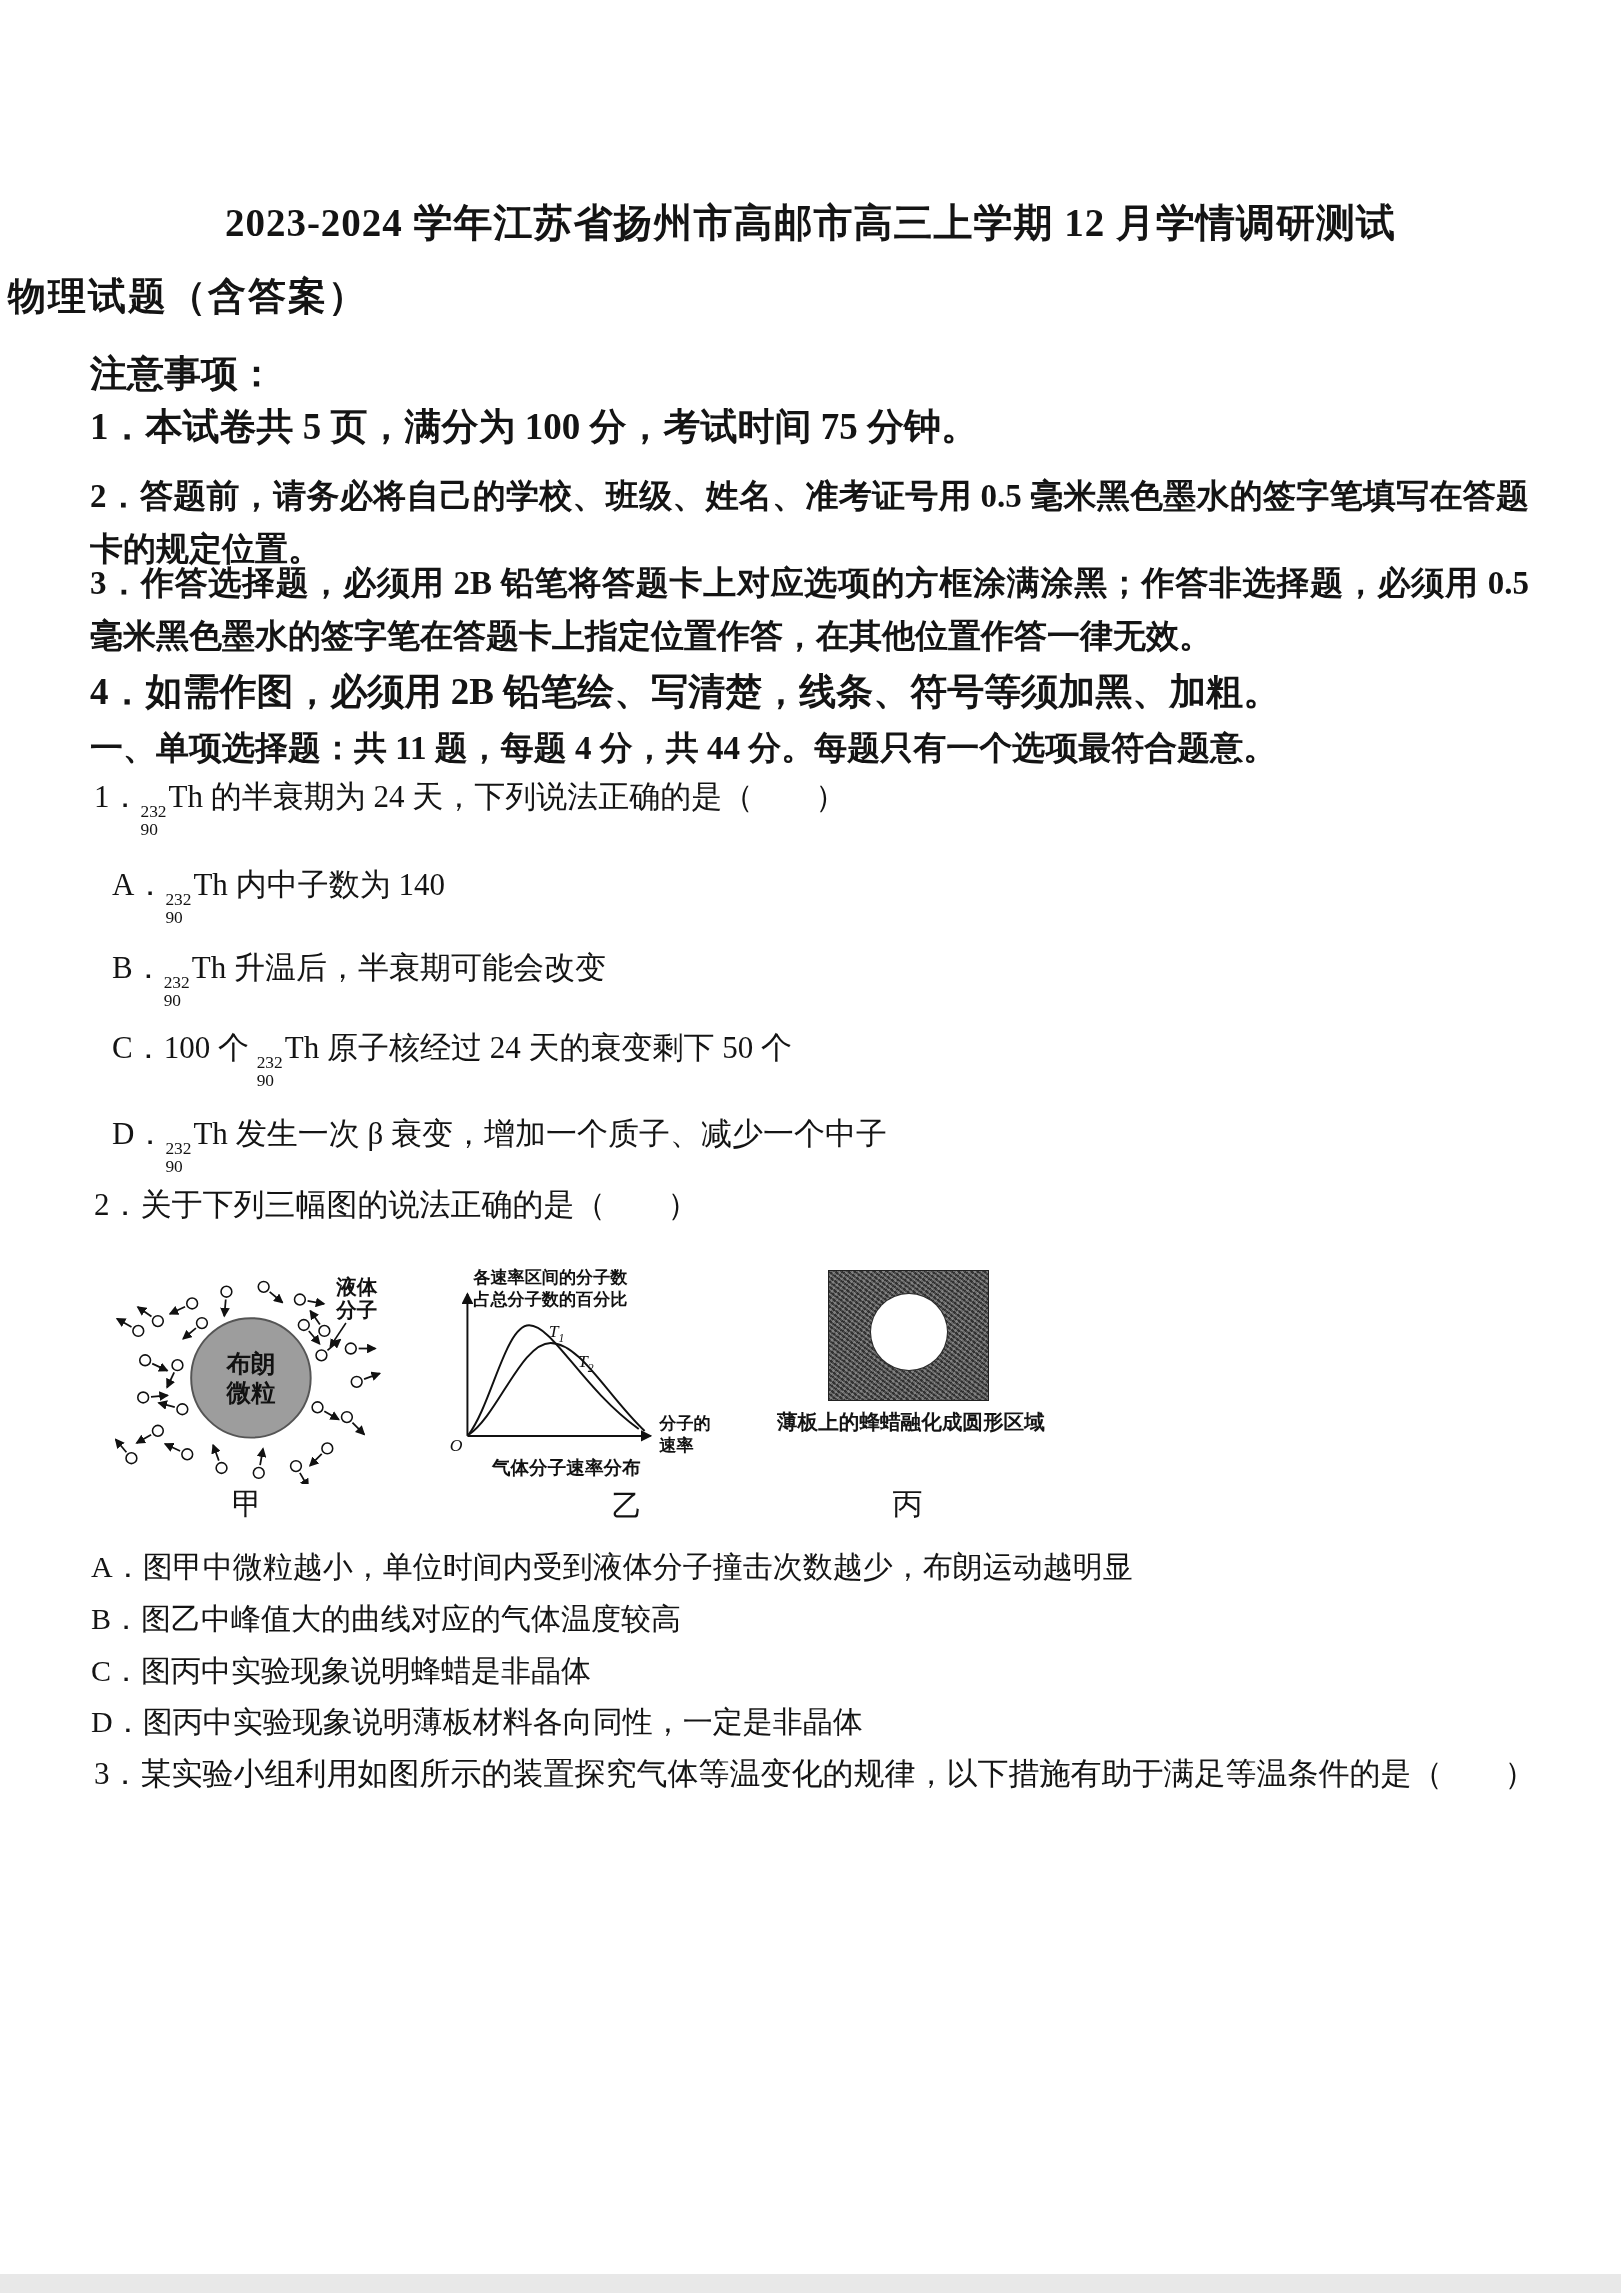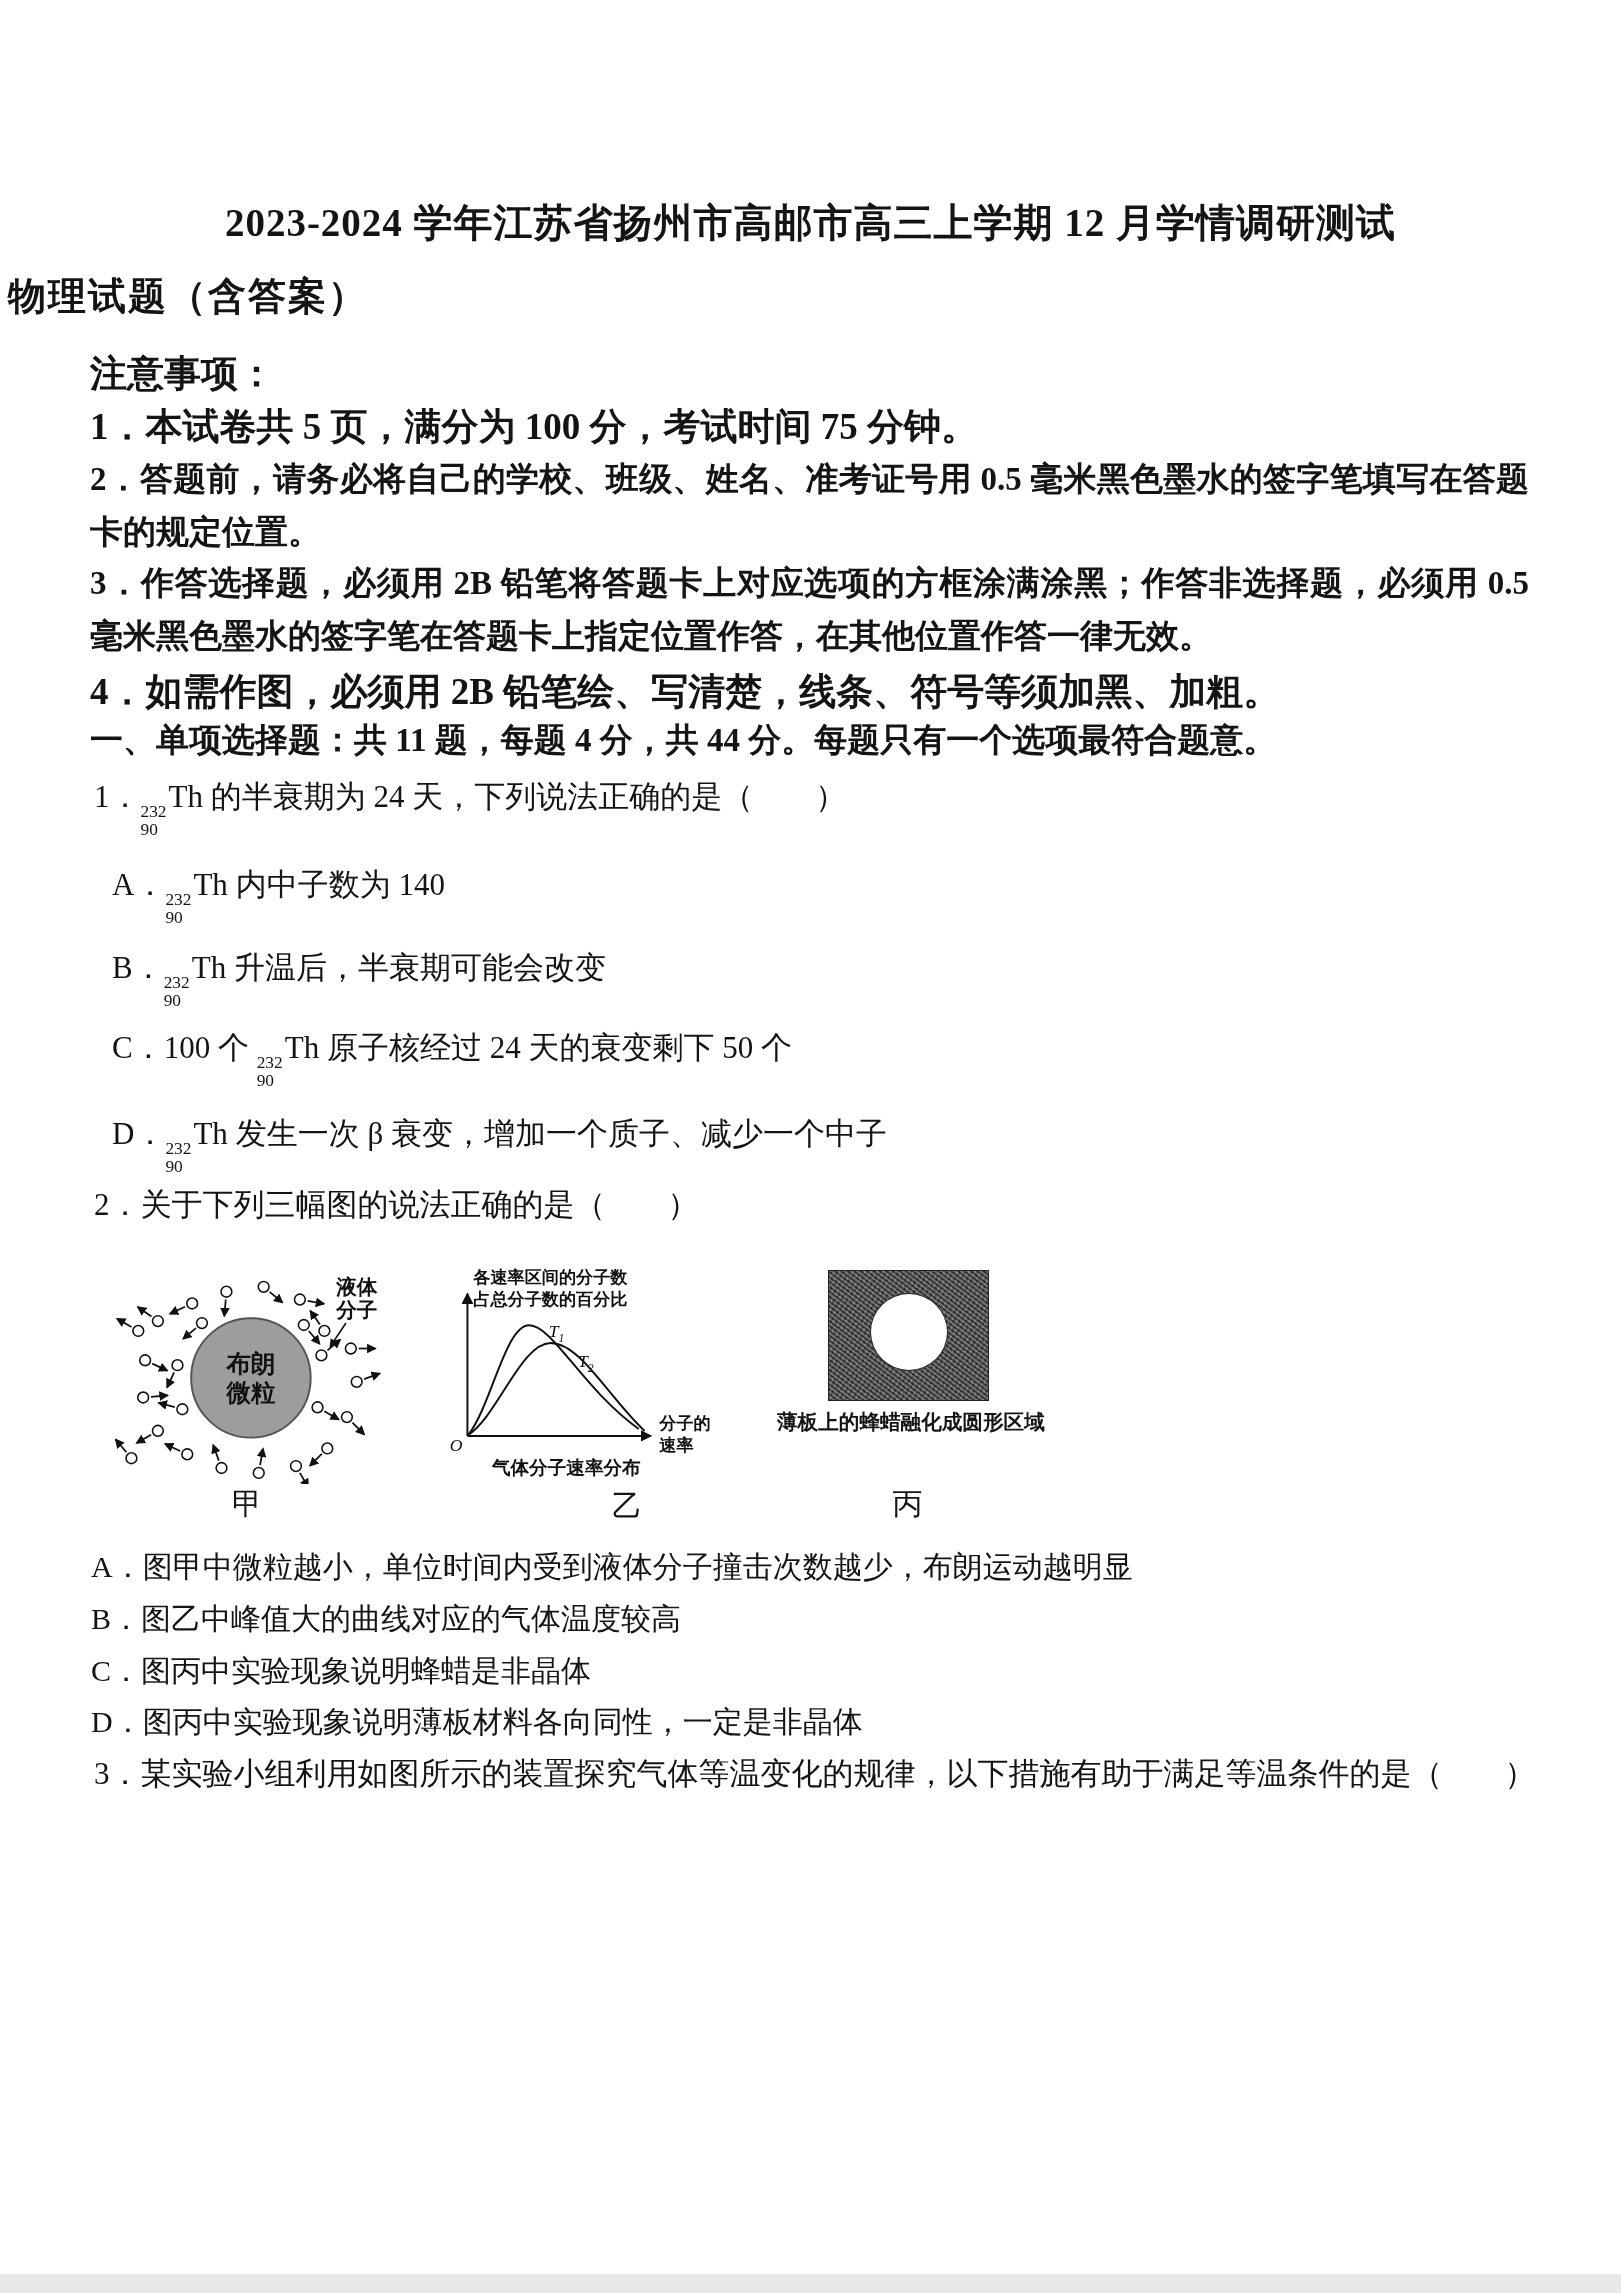--- a/index.html
+++ b/index.html
@@ -3,21 +3,21 @@
 <meta charset="utf-8">
 <style>
   html,body{margin:0;padding:0;}
   body{width:1621px;height:2294px;background:#e8e8e8;font-family:"Liberation Serif",serif;}
   #page{position:relative;width:1621px;height:2274px;background:#ffffff;overflow:hidden;color:#141414;}
   .abs{position:absolute;}
   .title1{top:196px;left:0;width:1621px;text-align:center;font-size:39px;font-weight:bold;letter-spacing:1px;}
   .title2{top:271px;left:8px;width:1621px;font-size:38px;font-weight:bold;letter-spacing:2px;}
   .noteline{left:90px;font-size:37px;font-weight:bold;white-space:nowrap;}
   .notewrap{left:90px;width:1439px;font-size:33px;font-weight:bold;line-height:53px;text-align:justify;}
-  .sechead{left:90px;font-size:33px;font-weight:bold;white-space:nowrap;}
+  .sechead{left:90px;font-size:33px;font-weight:bold;white-space:nowrap;margin-top:8px;}
   .stem{left:94px;font-size:31px;white-space:nowrap;}
   .q1opt{left:112px;font-size:31px;white-space:nowrap;}
   .q2opt{left:91px;font-size:30px;white-space:nowrap;}
   .nuclide{display:inline-block;white-space:nowrap;}
   .stack{display:inline-flex;flex-direction:column;align-items:flex-start;font-size:0.56em;line-height:1.05;vertical-align:-9.8px;margin-right:2px;}
   .figcap{font-size:30px;text-align:center;}
   .bingrect{left:828px;top:1270px;width:159px;height:129px;border:1px solid #222;
     background:
       repeating-linear-gradient(37deg, rgba(25,25,25,.5) 0 2px, rgba(135,135,135,.5) 2px 3.9px),
       repeating-linear-gradient(-53deg, #4a4a4a 0 2.9px, #7a7a7a 2.9px 4.9px);}
@@ -28,21 +28,21 @@
 </head>
 <body>
 
 <div id="page">
 
   <div class="abs title1">2023-2024 学年江苏省扬州市高邮市高三上学期 12 月学情调研测试</div>
   <div class="abs title2">物理试题（含答案）</div>
 
   <div class="abs noteline" style="top:349px">注意事项：</div>
   <div class="abs noteline" style="top:402px">1．本试卷共 5 页，满分为 100 分，考试时间 75 分钟。</div>
-  <div class="abs notewrap" style="top:453px">2．答题前，请务必将自己的学校、班级、姓名、准考证号用 0.5 毫米黑色墨水的签字笔填写在答题卡的规定位置。</div>
+  <div class="abs notewrap" style="top:470px">2．答题前，请务必将自己的学校、班级、姓名、准考证号用 0.5 毫米黑色墨水的签字笔填写在答题卡的规定位置。</div>
   <div class="abs notewrap" style="top:557px">3．作答选择题，必须用 2B 铅笔将答题卡上对应选项的方框涂满涂黑；作答非选择题，必须用 0.5 毫米黑色墨水的签字笔在答题卡上指定位置作答，在其他位置作答一律无效。</div>
   <div class="abs noteline" style="top:667px">4．如需作图，必须用 2B 铅笔绘、写清楚，线条、符号等须加黑、加粗。</div>
 
   <div class="abs sechead" style="top:718px">一、单项选择题：共 11 题，每题 4 分，共 44 分。每题只有一个选项最符合题意。</div>
 
   <div class="abs stem" style="top:776px">
     <span>1．</span><span class="nuclide"><span class="stack">
           <span>232</span>
           <span>90</span>
         </span><span>Th</span></span><span> 的半衰期为 24 天，下列说法正确的是（　　）</span>

